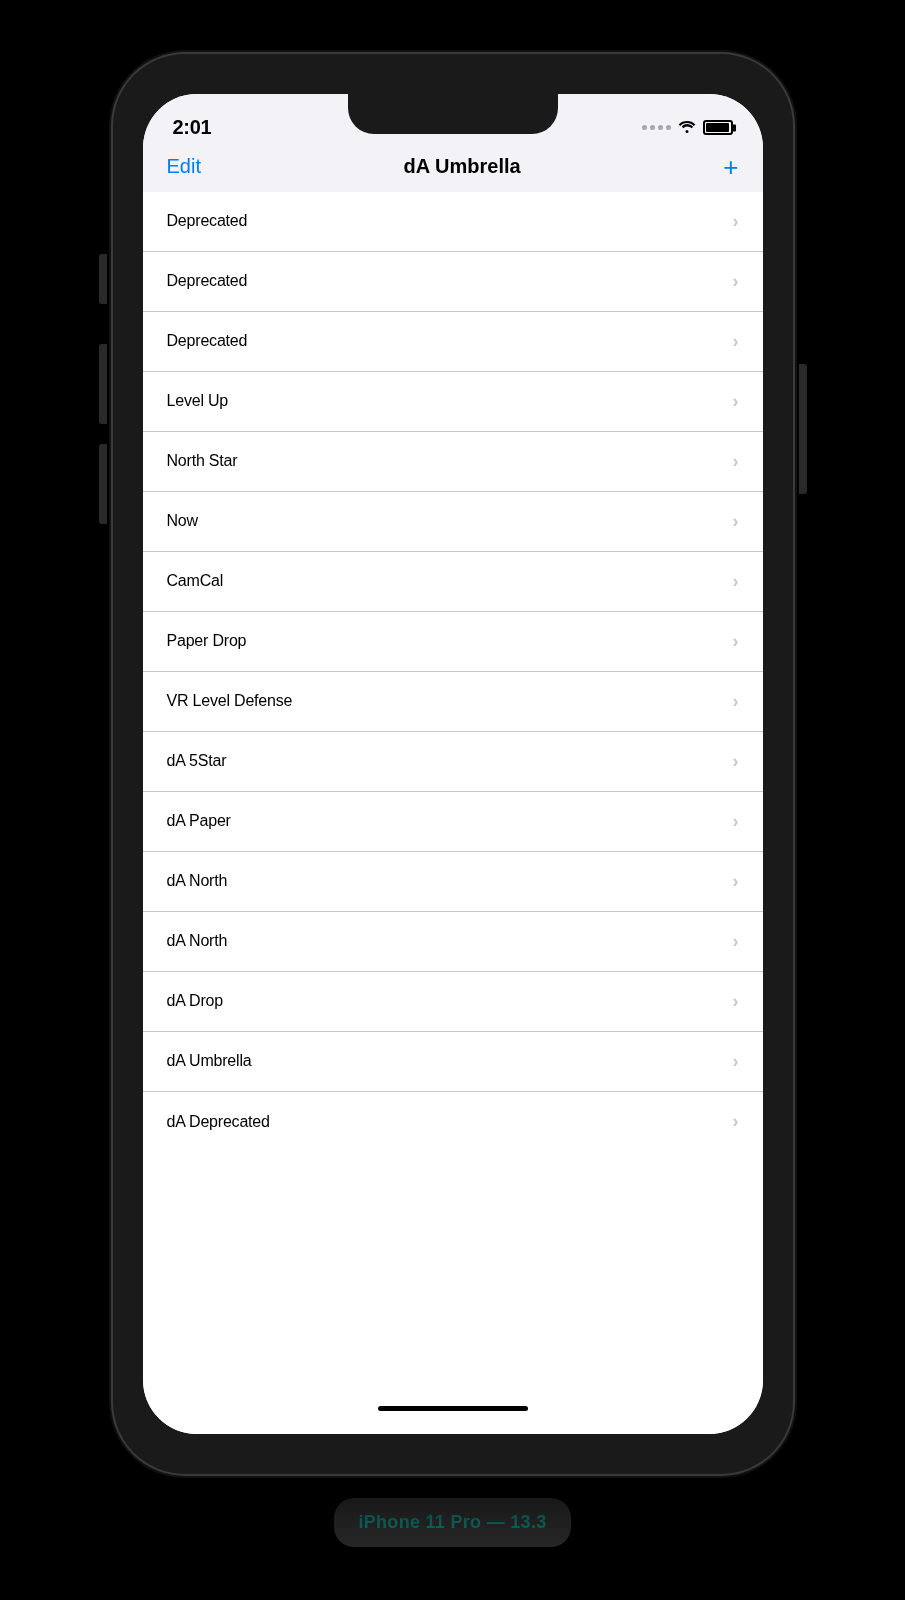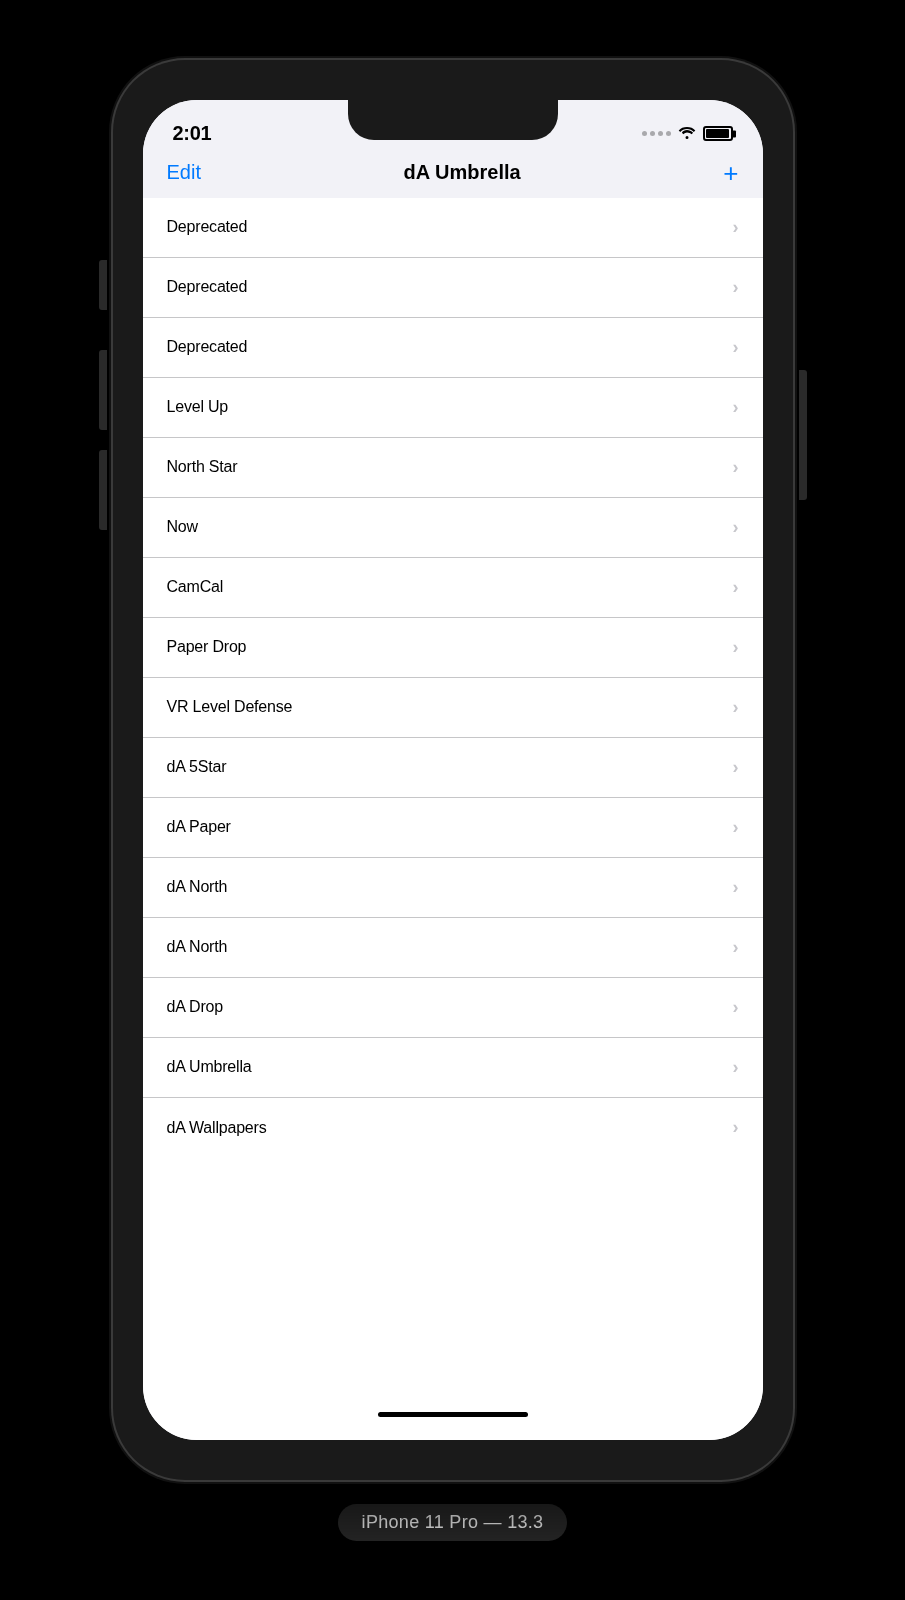--- a/index.html
+++ b/index.html
@@ -251,25 +251,26 @@
       width: 150px;
       height: 5px;
       background: #000;
       border-radius: 3px;
     }
 
     
     .device-label {
       margin-top: 24px;
       background: rgba(50,50,50,0.85);
-      color: #ffffff;
+      color: #0f766e;
       font-size: 18px;
-      padding: 8px 24px;
+      padding: 14px 24px;
       border-radius: 20px;
       letter-spacing: 0.3px;
+      font-weight: bold;
     }
   </style>
 </head>
 <body>
 
 <div class="scene">
   <div class="phone-frame">
 
     <div class="btn-side-left-top"></div>
     <div class="btn-side-left-mid1"></div>
@@ -364,21 +365,21 @@
     </div>
           <div class="list-item">
       <span class="list-item-label">dA Drop</span>
       <span class="list-chevron">›</span>
     </div>
           <div class="list-item">
       <span class="list-item-label">dA Umbrella</span>
       <span class="list-chevron">›</span>
     </div>
           <div class="list-item">
-      <span class="list-item-label">dA Wallpapers</span>
+      <span class="list-item-label">dA Deprecated</span>
       <span class="list-chevron">›</span>
     </div>
         </div>
 
       <div class="home-indicator">
         <div class="home-bar"></div>
       </div>
     </div>
   </div>
 

